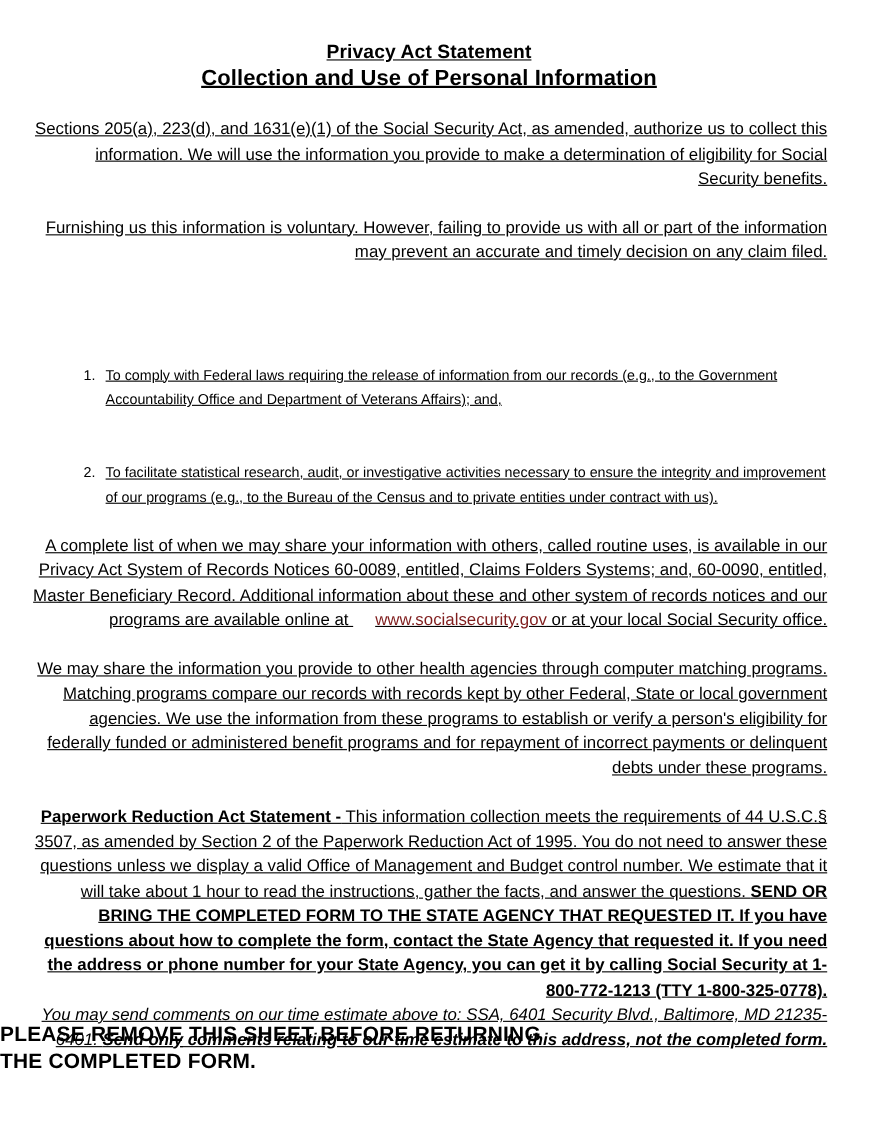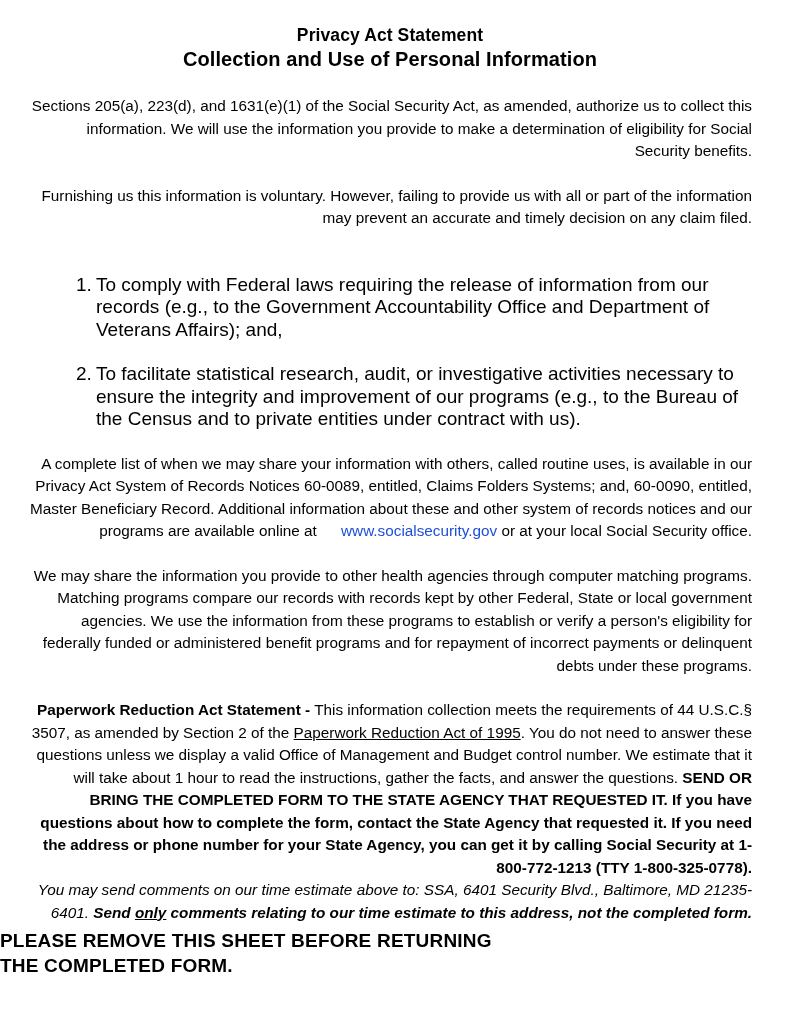--- a/index.html
+++ b/index.html
@@ -13,21 +13,22 @@
     font-family: "Liberation Sans", sans-serif;
     color: #000000;
     -webkit-font-smoothing: antialiased;
   }
   .page {
     position: relative;
     width: 800px;
     height: 972px;
     background: #ffffff;
     box-sizing: border-box;
-    padding: 0 48px 0 28px;
+    padding: 12px 48px 0 28px;
+    text-decoration: underline;
   }
   .title-block {
     padding-top: 24px;
     text-align: center;
   }
   .title-line-1 {
     font-size: 17.5px;
     font-weight: bold;
     line-height: 23px;
     letter-spacing: 0.1px;
@@ -48,34 +49,35 @@
   .gap-par { height: 22px; }
   ol.reasons {
     margin: 0;
     padding: 0 0 0 48px;
     list-style: none;
     counter-reset: reason;
   }
   ol.reasons > li {
     counter-increment: reason;
     position: relative;
-    font-size: 19px;
+    font-size: 13px;
     line-height: 22.5px;
     padding-left: 20px;
     margin-bottom: 22px;
+    margin-top: 44px;
   }
   ol.reasons > li:last-child { margin-bottom: 0; }
   ol.reasons > li::before {
     content: counter(reason) ".";
     position: absolute;
     left: 0;
     top: 0;
   }
   a.inline-link {
-    color: #1d4ed8;
+    color: #7f1d1d;
     text-decoration: none;
     margin-left: 20px;
   }
   .u { text-decoration: underline; }
   .b { font-weight: bold; }
   .i { font-style: italic; }
   .bi { font-weight: bold; font-style: italic; }
   .footer-block {
     position: absolute;
     left: 0;

